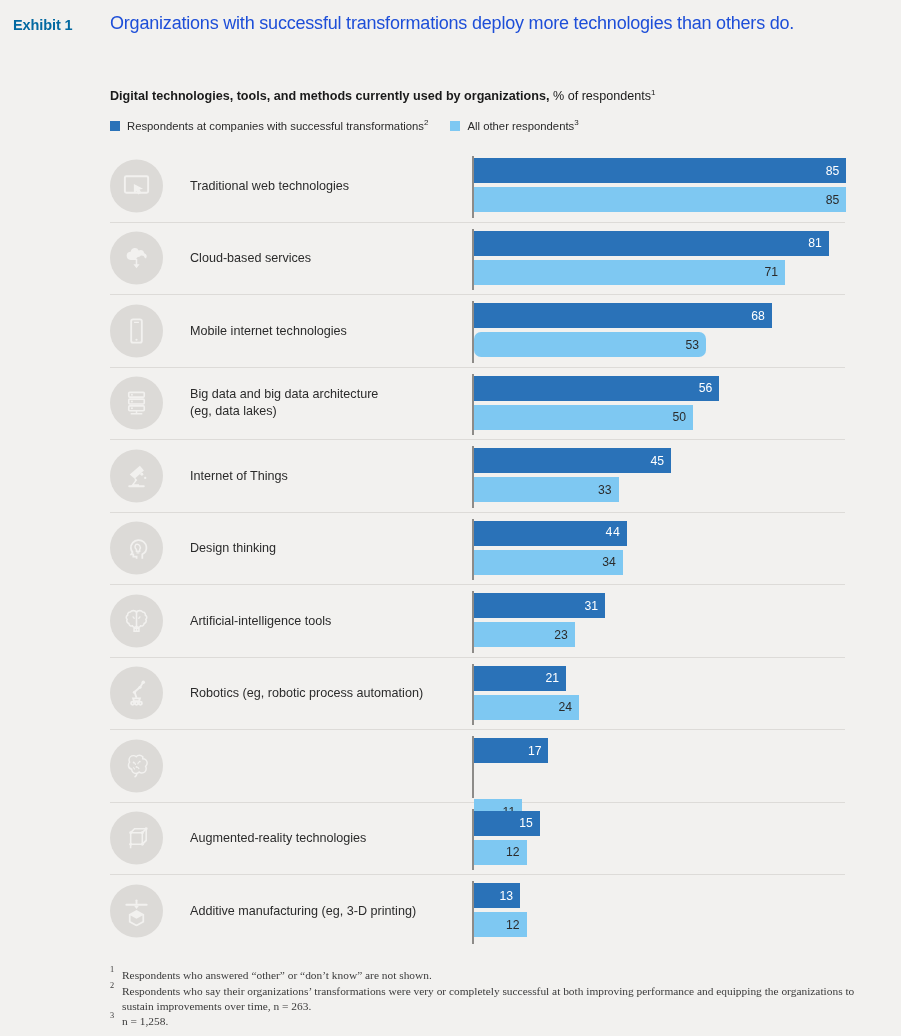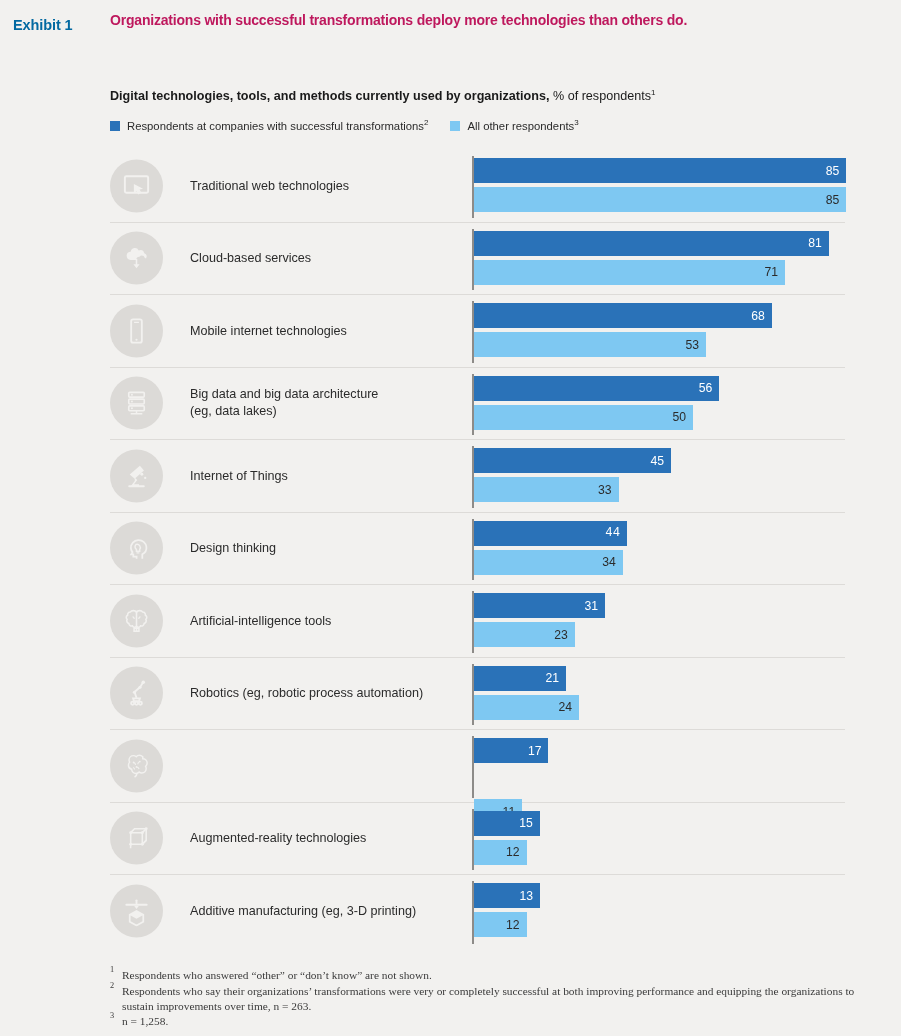--- a/index.html
+++ b/index.html
@@ -15,21 +15,21 @@
 
   
   #header { position:absolute; left:0; top:0; width:901px; }
   #exhibit-label {
     position:absolute; left:13px; top:17px;
     font-size:14.5px; font-weight:bold; color:#0369a1;
     letter-spacing:-0.1px;
   }
   #exhibit-title {
     position:absolute; left:110px; top:11px; width:700px;
-    font-size:14px; font-weight:bold; color:#be185d;
+    font-size:18px; font-weight:normal; color:#1d4ed8;
     line-height:1.42; letter-spacing:-0.2px;
   }
 
   
   #subtitle {
     position:absolute; left:110px; top:88px; width:760px;
     font-size:12.6px; color:#1a1a1a; line-height:1.3;
   }
   #subtitle .st-bold { font-weight:bold; }
   #subtitle .st-norm { font-weight:normal; }
@@ -171,21 +171,21 @@
           <line x1="13.5" y1="7" x2="18.5" y2="7" stroke-width="1.3"></line>
           <circle cx="16" cy="25" r="1.1" fill="#f2f1ef" stroke="none"></circle>
         </svg>
       </div>
       <div class="row-label"><span>Mobile internet technologies</span></div>
       <div class="bars">
         <div class="axis"></div>
         <div class="bar b1" style="width: 297.84px;">
           <span class="bar-val">68</span>
         </div>
-        <div class="bar b2" style="width: 232.14px;">
+        <div class="bar b2" style="width: 232.14px; border-radius: 7px;">
           <span class="bar-val">53</span>
         </div>
       </div>
     </div>
     <div class="row">
       <div class="icon-wrap">
         <svg viewBox="0 0 32 32" fill="none" stroke="#f2f1ef" stroke-width="1.7">
           <rect x="8" y="5" width="16" height="5" rx="1"></rect>
           <rect x="8" y="12" width="16" height="5" rx="1"></rect>
           <rect x="8" y="19" width="16" height="5" rx="1"></rect>
@@ -345,21 +345,21 @@
           <rect x="4.5" y="8.5" width="23" height="2" rx="1"></rect>
           <rect x="15" y="4" width="2" height="5" rx="1"></rect>
           <path d="M13.5 10.5h5l-2.5 3.5z"></path>
           <path d="M16 16l7 4v7l-7 4-7-4v-7z" fill="none" stroke="#f2f1ef" stroke-width="1.8"></path>
           <path d="M16 16l7 4-7 4-7-4z"></path>
         </svg>
       </div>
       <div class="row-label"><span>Additive manufacturing (eg, 3-D printing)</span></div>
       <div class="bars">
         <div class="axis"></div>
-        <div class="bar b1" style="width: 66px;">
+        <div class="bar b1" style="width: 46px;">
           <span class="bar-val">13</span>
         </div>
         <div class="bar b2" style="width: 52.56px;">
           <span class="bar-val">12</span>
         </div>
       </div>
     </div>
   </div>
 
 <div id="footnotes">

